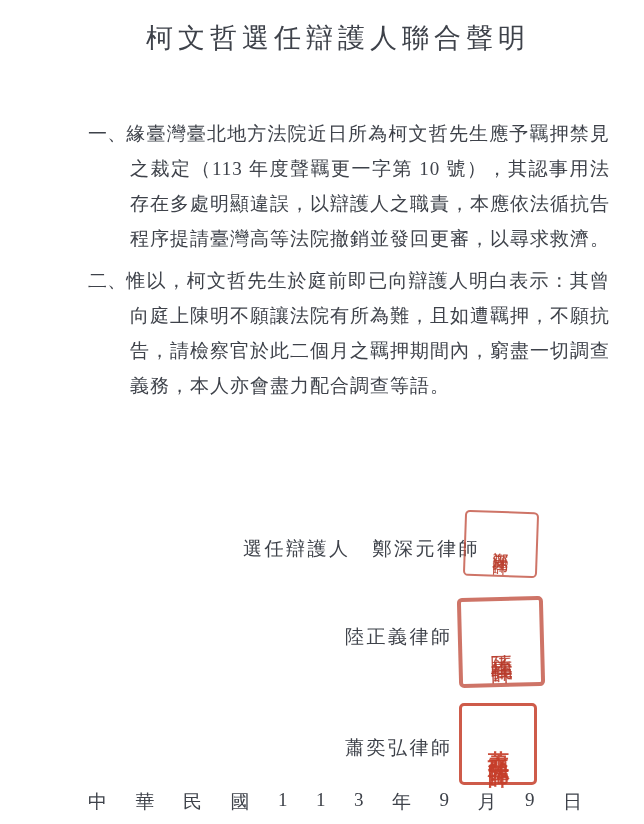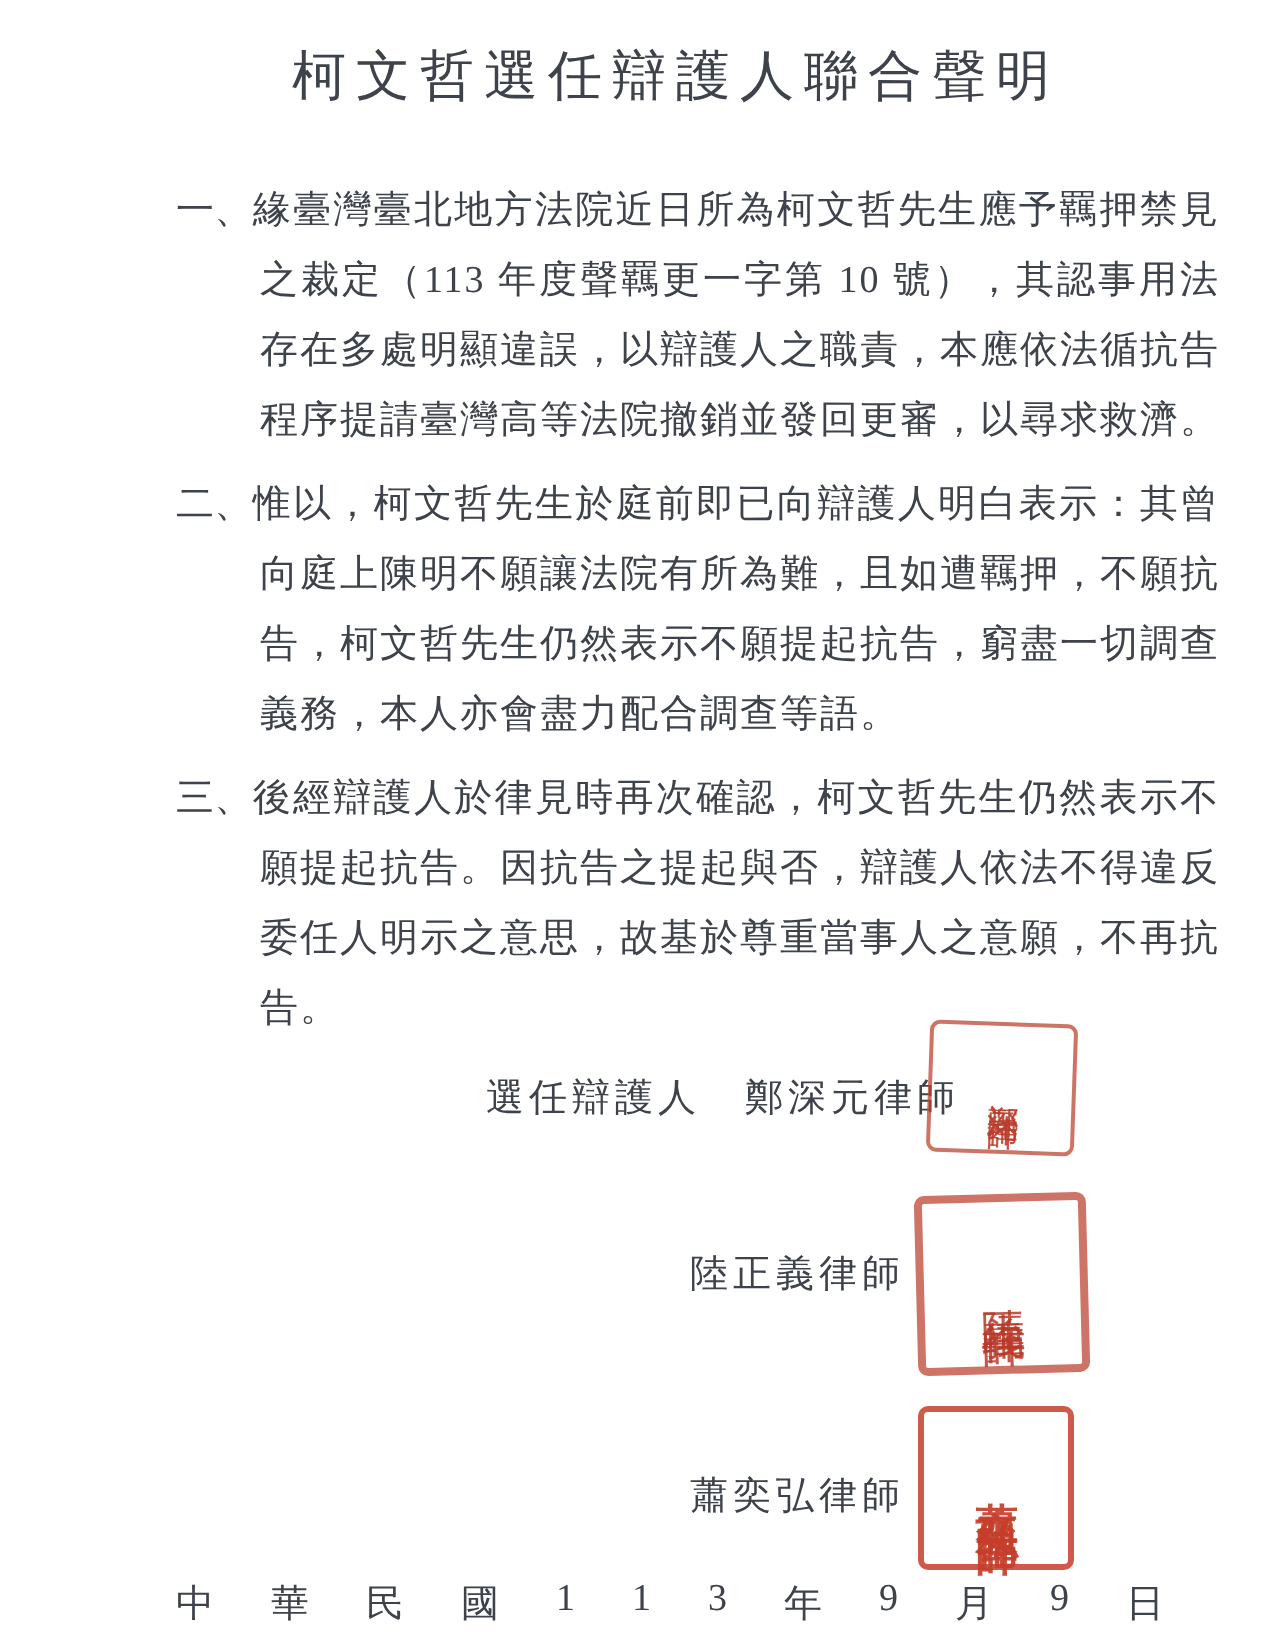--- a/index.html
+++ b/index.html
@@ -17,21 +17,21 @@
     top:20px;left:0;right:0;
     text-align:center;
     transform:translateX(16px);
     font-size:27px;
     letter-spacing:5px;
     font-weight:500;
     color:#3e424a;
   }
   .body-text{
     position:absolute;
-    left:88px;top:88px;
+    left:88px;top:116px;
     width:522px;
     font-size:19px;
     line-height:35px;
     letter-spacing:1px;
     text-align:justify;
   }
   .para{
     padding-left:42px;
     text-indent:-42px;
     margin:0 0 7px 0;
@@ -95,22 +95,21 @@
 </style>
 </head>
 <body>
 
 <div class="page">
 
   <div class="doc-title">柯文哲選任辯護人聯合聲明</div>
 
   <div class="body-text">
     <p class="para"><span class="marker">一、</span><span>緣臺灣臺北地方法院近日所為柯文哲先生應予羈押禁見之裁定（113 年度聲羈更一字第 10 號），其認事用法存在多處明顯違誤，以辯護人之職責，本應依法循抗告程序提請臺灣高等法院撤銷並發回更審，以尋求救濟。</span></p>
-    <p class="para"><span class="marker">二、</span><span>惟以，柯文哲先生於庭前即已向辯護人明白表示：其曾向庭上陳明不願讓法院有所為難，且如遭羈押，不願抗告，柯文哲先生仍然表示不願提起抗告，窮盡一切調查義務，本人亦會盡力配合調查等語。</span></p>
-    <p class="para"><span class="marker">三、</span><span>後經辯護人於律見時再次確認，柯文哲先生仍然表示不願提起抗告。因抗告之提起與否，辯護人依法不得違反委任人明示之意思，故基於尊重當事人之意願，不再抗告。</span></p>
+    <p class="para"><span class="marker">二、</span><span>惟以，柯文哲先生於庭前即已向辯護人明白表示：其曾向庭上陳明不願讓法院有所為難，且如遭羈押，不願抗告，請檢察官於此二個月之羈押期間內，窮盡一切調查義務，本人亦會盡力配合調查等語。</span></p>
   </div>
 
   <div class="sig-text sig-row1">
     <span class="sig-label">選任辯護人</span><span class="sig-name">鄭深元律師</span>
   </div>
   <div class="seal seal-1">鄭深元律師</div>
 
   <div class="sig-text sig-row2">
     <span class="sig-name">陸正義律師</span>
   </div>

